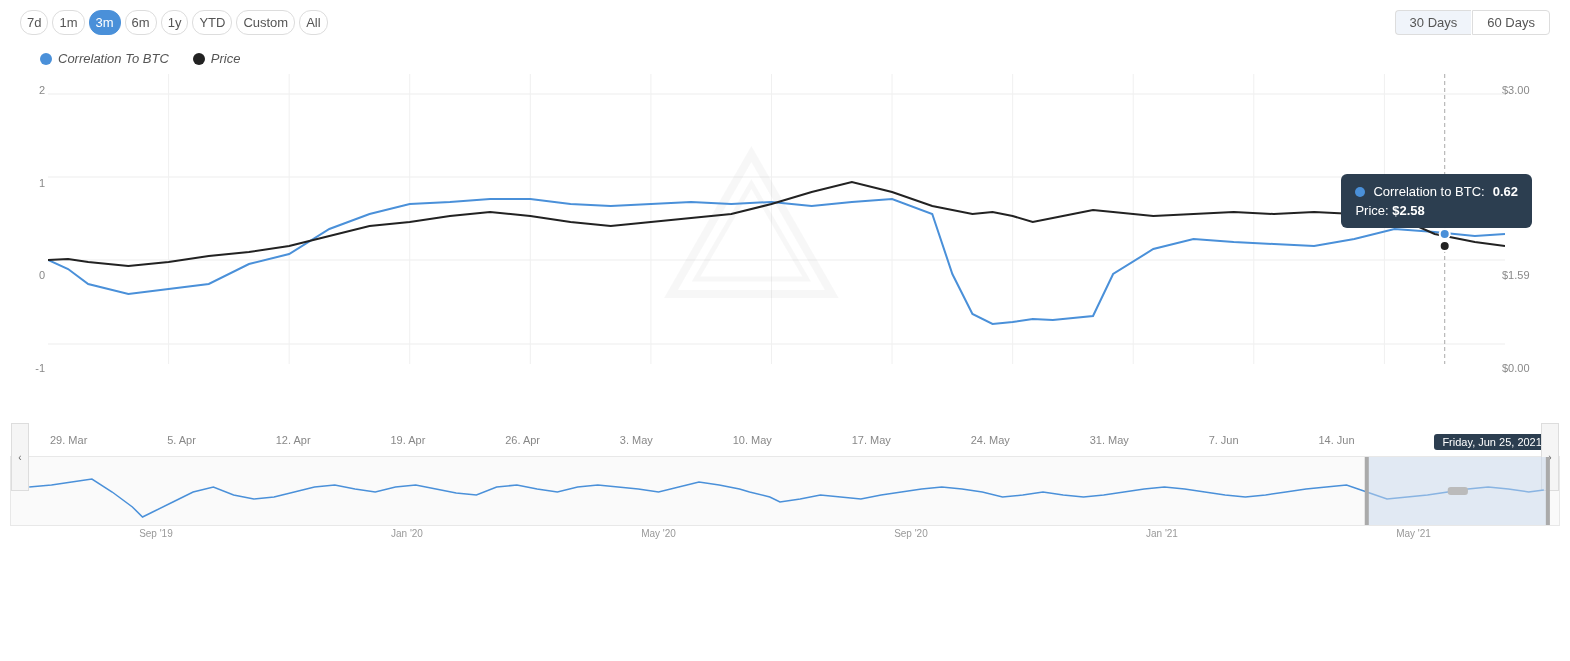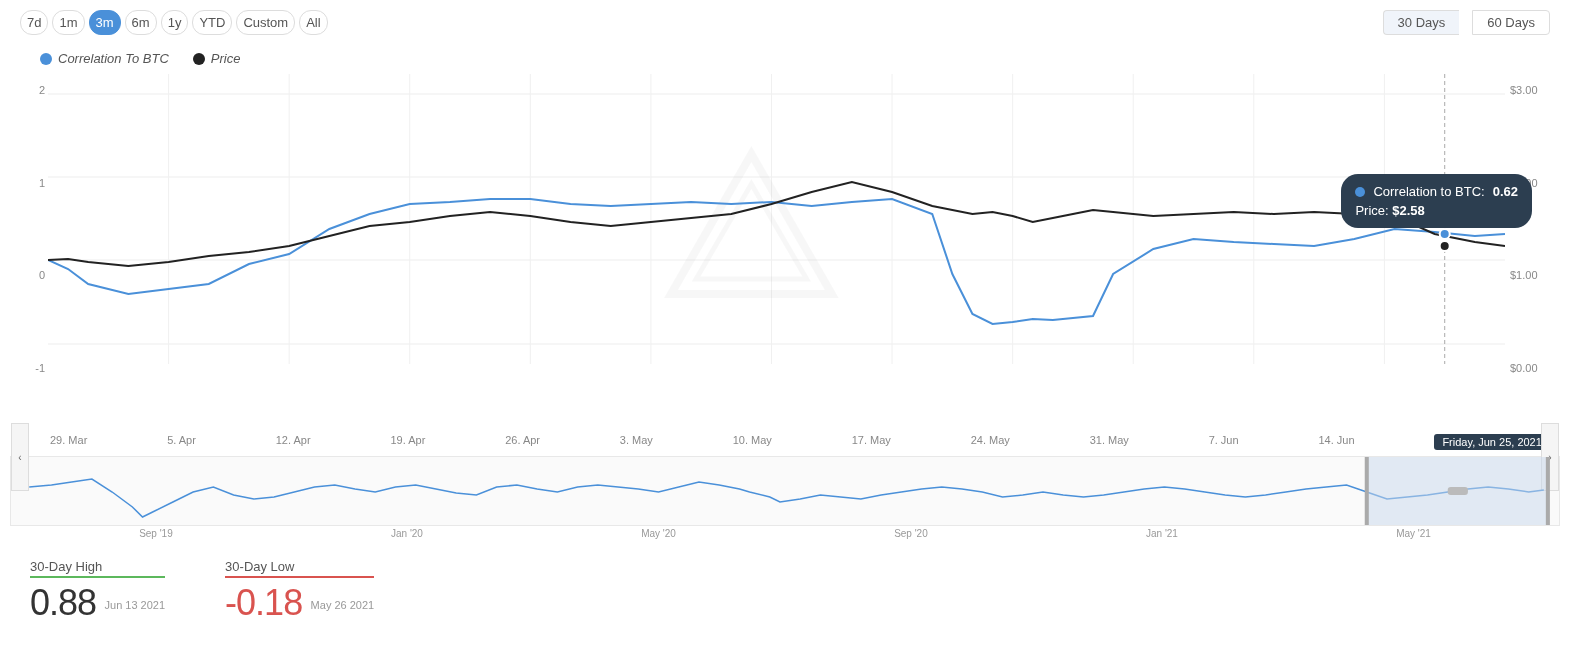--- a/index.html
+++ b/index.html
@@ -42,21 +42,21 @@
     }
 
     .time-btn.active {
       background: #4a90d9;
       color: #fff;
       border-color: #4a90d9;
     }
 
     .time-buttons-right {
       display: flex;
-      gap: 13px;
+      gap: 1px;
     }
 
     .days-btn {
       padding: 4px 14px;
       border: 1px solid #ddd;
       background: #fff;
       font-size: 13px;
       cursor: pointer;
       color: #555;
     }
@@ -109,21 +109,21 @@
       height: 100%;
     }
 
     
     .tooltip-box {
       position: absolute;
       right: 28px;
       top: 100px;
       background: #2c3e50;
       color: #fff;
-      border-radius: 17px;
+      border-radius: 6px;
       padding: 10px 14px;
       font-size: 13px;
       min-width: 180px;
       z-index: 10;
     }
 
     .tooltip-row {
       display: flex;
       align-items: center;
       gap: 8px;
@@ -246,21 +246,21 @@
       justify-content: space-between;
       padding: 10px 0;
       font-size: 11px;
       color: #888;
       width: 35px;
       text-align: right;
     }
 
     .y-axis-right {
       position: absolute;
-      right: 4px;
+      right: 12px;
       top: 0;
       height: 100%;
       display: flex;
       flex-direction: column;
       justify-content: space-between;
       padding: 10px 0;
       font-size: 11px;
       color: #888;
       width: 50px;
       text-align: left;
@@ -313,21 +313,21 @@
     <div class="y-axis-left">
       <span>2</span>
       <span>1</span>
       <span>0</span>
       <span>-1</span>
     </div>
 
     <div class="y-axis-right">
       <span>$3.00</span>
       <span>$2.00</span>
-      <span>$1.00</span>
+      <span>$1.59</span>
       <span>$0.00</span>
     </div>
 
     <div class="chart-area">
       <svg class="main-chart-svg" viewBox="0 0 1450 310" preserveAspectRatio="none">
 
         <line x1="0" y1="20" x2="1450" y2="20" stroke="#eee" stroke-width="1"></line>
         <line x1="0" y1="103" x2="1450" y2="103" stroke="#eee" stroke-width="1"></line>
         <line x1="0" y1="186" x2="1450" y2="186" stroke="#eee" stroke-width="1"></line>
         <line x1="0" y1="270" x2="1450" y2="270" stroke="#eee" stroke-width="1"></line>
@@ -498,30 +498,14 @@
 
   <div class="mini-x-axis">
     <span>Sep '19</span>
     <span>Jan '20</span>
     <span>May '20</span>
     <span>Sep '20</span>
     <span>Jan '21</span>
     <span>May '21</span>
   </div>
 
-  <div class="stats-bar">
-    <div class="stat-item">
-      <span class="stat-label green">30-Day High</span>
-      <div>
-        <span class="stat-value green">0.88</span>
-        <span class="stat-date">Jun 13 2021</span>
-      </div>
-    </div>
-    <div class="stat-item">
-      <span class="stat-label red">30-Day Low</span>
-      <div>
-        <span class="stat-value red">-0.18</span>
-        <span class="stat-date">May 26 2021</span>
-      </div>
-    </div>
-  </div>
 
 </div>
 
 </body></html>

